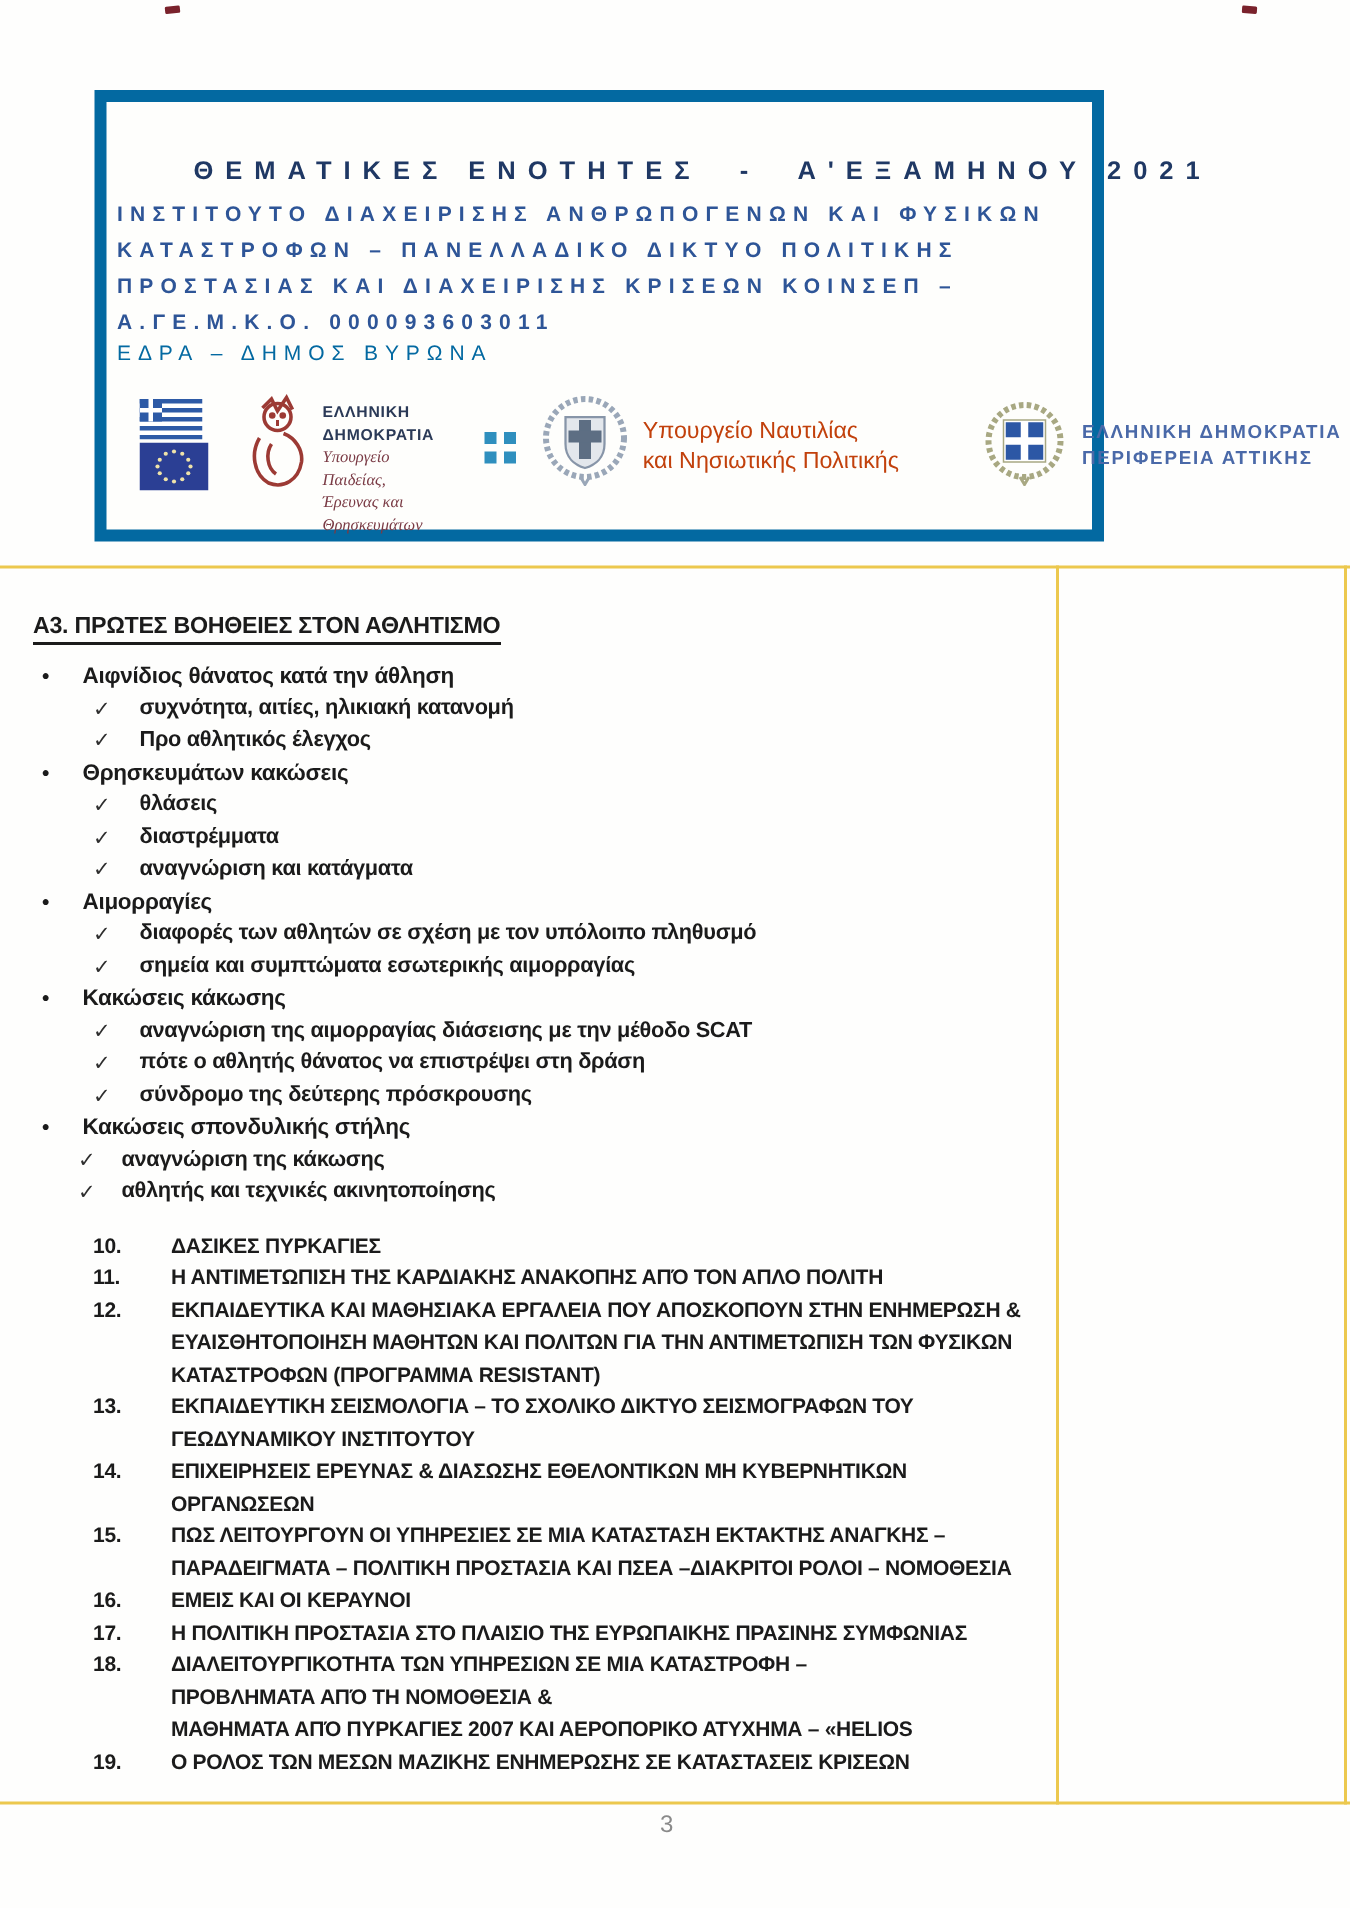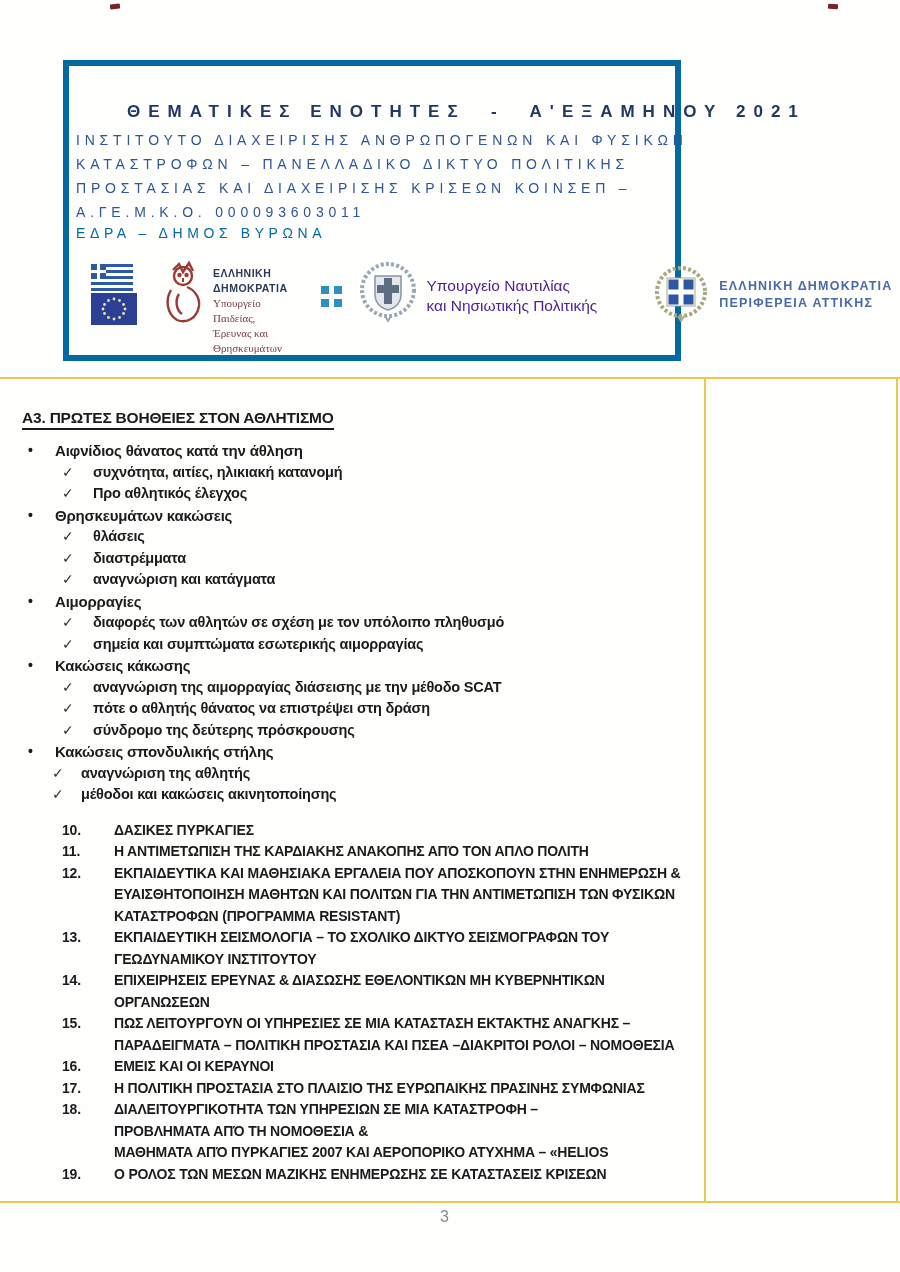--- a/index.html
+++ b/index.html
@@ -4,46 +4,46 @@
 <style>
   html,body{margin:0;padding:0;background:#ffffff;}
   .page{
     position:relative;width:900px;height:1272px;background:#fefefd;
     font-family:"Liberation Sans",sans-serif;color:#1b1b1b;overflow:hidden;
   }
   
   .scan-mark{position:absolute;background:#7a222c;border-radius:1px;}
   
   .header-box{
-    position:absolute;left:63px;top:60px;width:618px;height:301px;
-    border:6px solid #0369a1;background:#fefefc;box-sizing:border-box;
+    position:absolute;left:63px;top:60px;width:673px;height:301px;
+    border:8px solid #0369a1;background:#fefefc;box-sizing:border-box;
   }
   .hb-title{
     margin:36px 0 6px 58px;font-size:17px;font-weight:bold;color:#1f3864;
     letter-spacing:8px;white-space:pre;
   }
   .hb-org{
-    margin:2px 0 0 7px;font-size:14px;font-weight:normal;color:#2e5597;
+    margin:2px 0 0 7px;font-size:14px;font-weight:bold;color:#2e5597;
     letter-spacing:4.8px;line-height:24px;white-space:pre;
   }
   .hb-seat{
     margin:1px 0 0 7px;font-size:14px;font-weight:normal;color:#0369a1;
     letter-spacing:4.6px;white-space:pre;
   }
   
   .logos{position:absolute;left:22px;top:192px;width:740px;height:100px;display:flex;align-items:flex-start;}
   .flag-stack{display:flex;flex-direction:column;margin-top:6px;}
   .owl-group{display:flex;margin-left:22px;margin-top:2px;}
   .edu-text{margin-left:6px;margin-top:6px;line-height:15px;}
   .edu-line1{font-size:10.5px;color:#2b3a57;font-weight:bold;letter-spacing:.5px;}
-  .edu-line2,.edu-line3{font-size:11px;color:#7a3b45;font-family:"Liberation Serif",serif;}
+  .edu-line2,.edu-line3{font-size:11px;color:#7a3b45;font-style:italic;font-family:"Liberation Serif",serif;}
   .dots-mark{display:grid;grid-template-columns:8px 8px;grid-gap:5px;margin-left:34px;margin-top:28px;}
   .dots-mark span{width:8px;height:8px;background:#2f8fbe;}
   .maritime-group{display:flex;margin-left:16px;margin-top:2px;}
-  .maritime-text{margin-left:8px;margin-top:16px;font-size:15.5px;color:#4c1d95;line-height:20px;white-space:pre;}
+  .maritime-text{margin-left:8px;margin-top:16px;font-size:15.5px;color:#c2410c;line-height:20px;white-space:pre;}
   .attica-group{display:flex;margin-left:56px;margin-top:6px;}
   .attica-text{margin-left:10px;margin-top:14px;font-size:12.5px;font-weight:bold;color:#4a69a8;letter-spacing:1.2px;line-height:17px;white-space:pre;}
   
   .rule-h{position:absolute;left:0;width:900px;height:2px;background:#ecc84e;}
   .rule-v{position:absolute;width:2px;background:#ecc84e;}
   
   .content{position:absolute;left:0;top:379px;width:703px;}
   .section-heading{
     display:inline-block;margin:30px 4px 10px 22px;font-size:15.5px;font-weight:bold;
     border-bottom:2px solid #1b1b1b;padding-bottom:1px;letter-spacing:-0.2px;white-space:pre;
@@ -248,25 +248,25 @@
       <div class="row check-row">
           <span class="marker">✓</span>
           <span class="txt">σύνδρομο της δεύτερης πρόσκρουσης</span>
         </div>
       <div class="row bullet-row">
           <span class="marker">•</span>
           <span class="txt">Κακώσεις σπονδυλικής στήλης</span>
         </div>
       <div class="row check-row tight">
           <span class="marker">✓</span>
-          <span class="txt">αναγνώριση της αθλητής</span>
+          <span class="txt">αναγνώριση της κάκωσης</span>
         </div>
       <div class="row check-row tight">
           <span class="marker">✓</span>
-          <span class="txt">μέθοδοι και κακώσεις ακινητοποίησης</span>
+          <span class="txt">αθλητής και τεχνικές ακινητοποίησης</span>
         </div>
     </div>
 
     <div class="numbered">
       <div class="num-row">
           <span class="num">10.</span>
           <span class="txt">ΔΑΣΙΚΕΣ ΠΥΡΚΑΓΙΕΣ</span>
         </div>
       <div class="num-row">
           <span class="num">11.</span>

